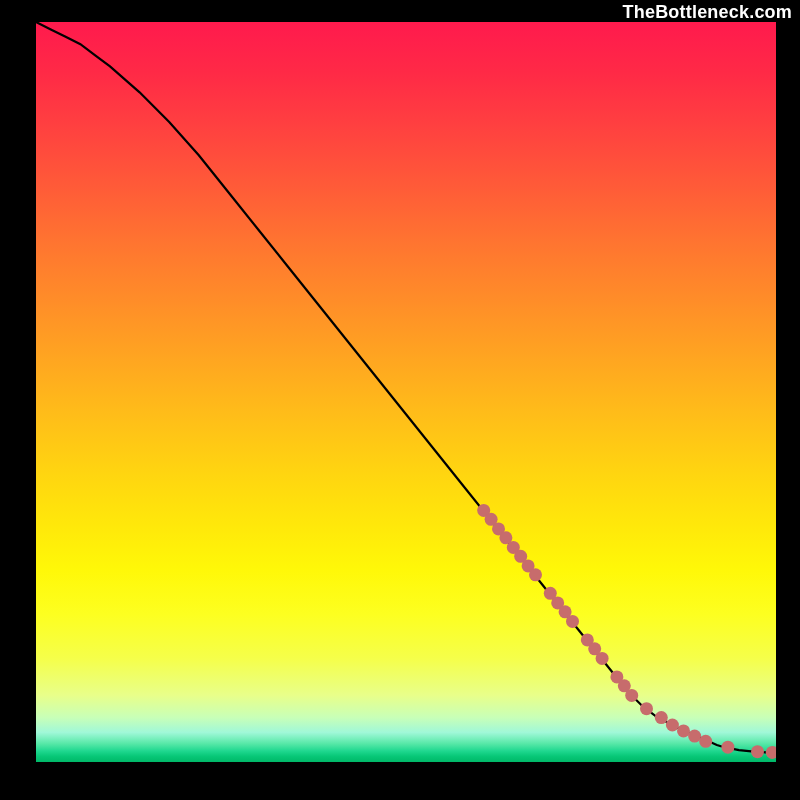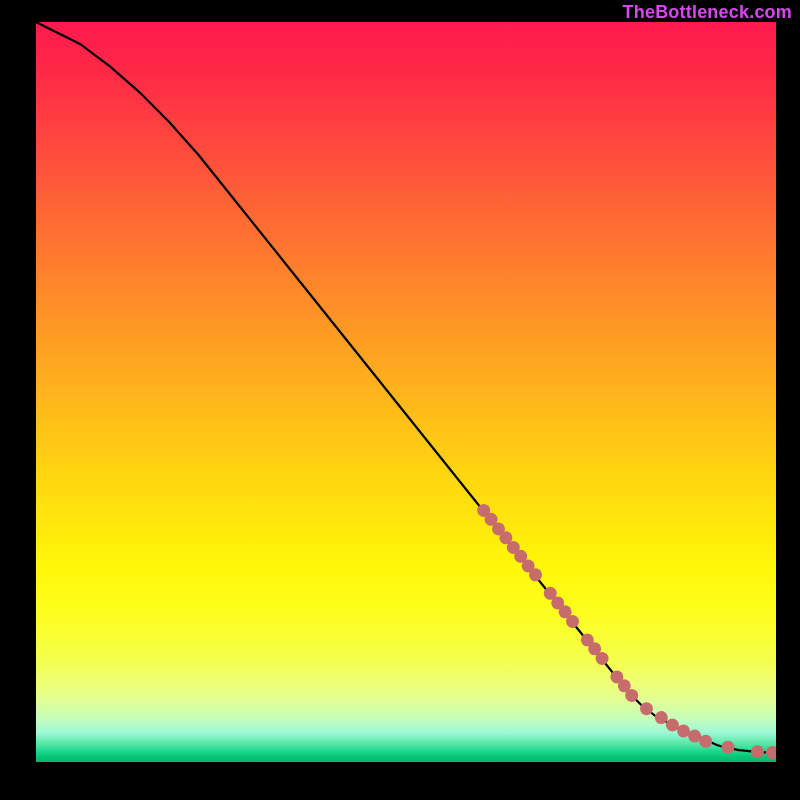--- a/index.html
+++ b/index.html
@@ -55,21 +55,21 @@
     width: 740px;
     height: 740px;
     pointer-events: none;
   }
   .attribution {
     position: absolute;
     top: 2px;
     right: 8px;
     font-size: 18px;
     font-weight: 600;
-    color: #d946ef;
+    color: #ffffff;
     letter-spacing: 0.2px;
   }
 </style>
 </head>
 <body>
 
 <div class="wrap">
   <div class="plot"></div>
 
   <svg class="svg-overlay" viewBox="0 0 740 740" preserveAspectRatio="none">

